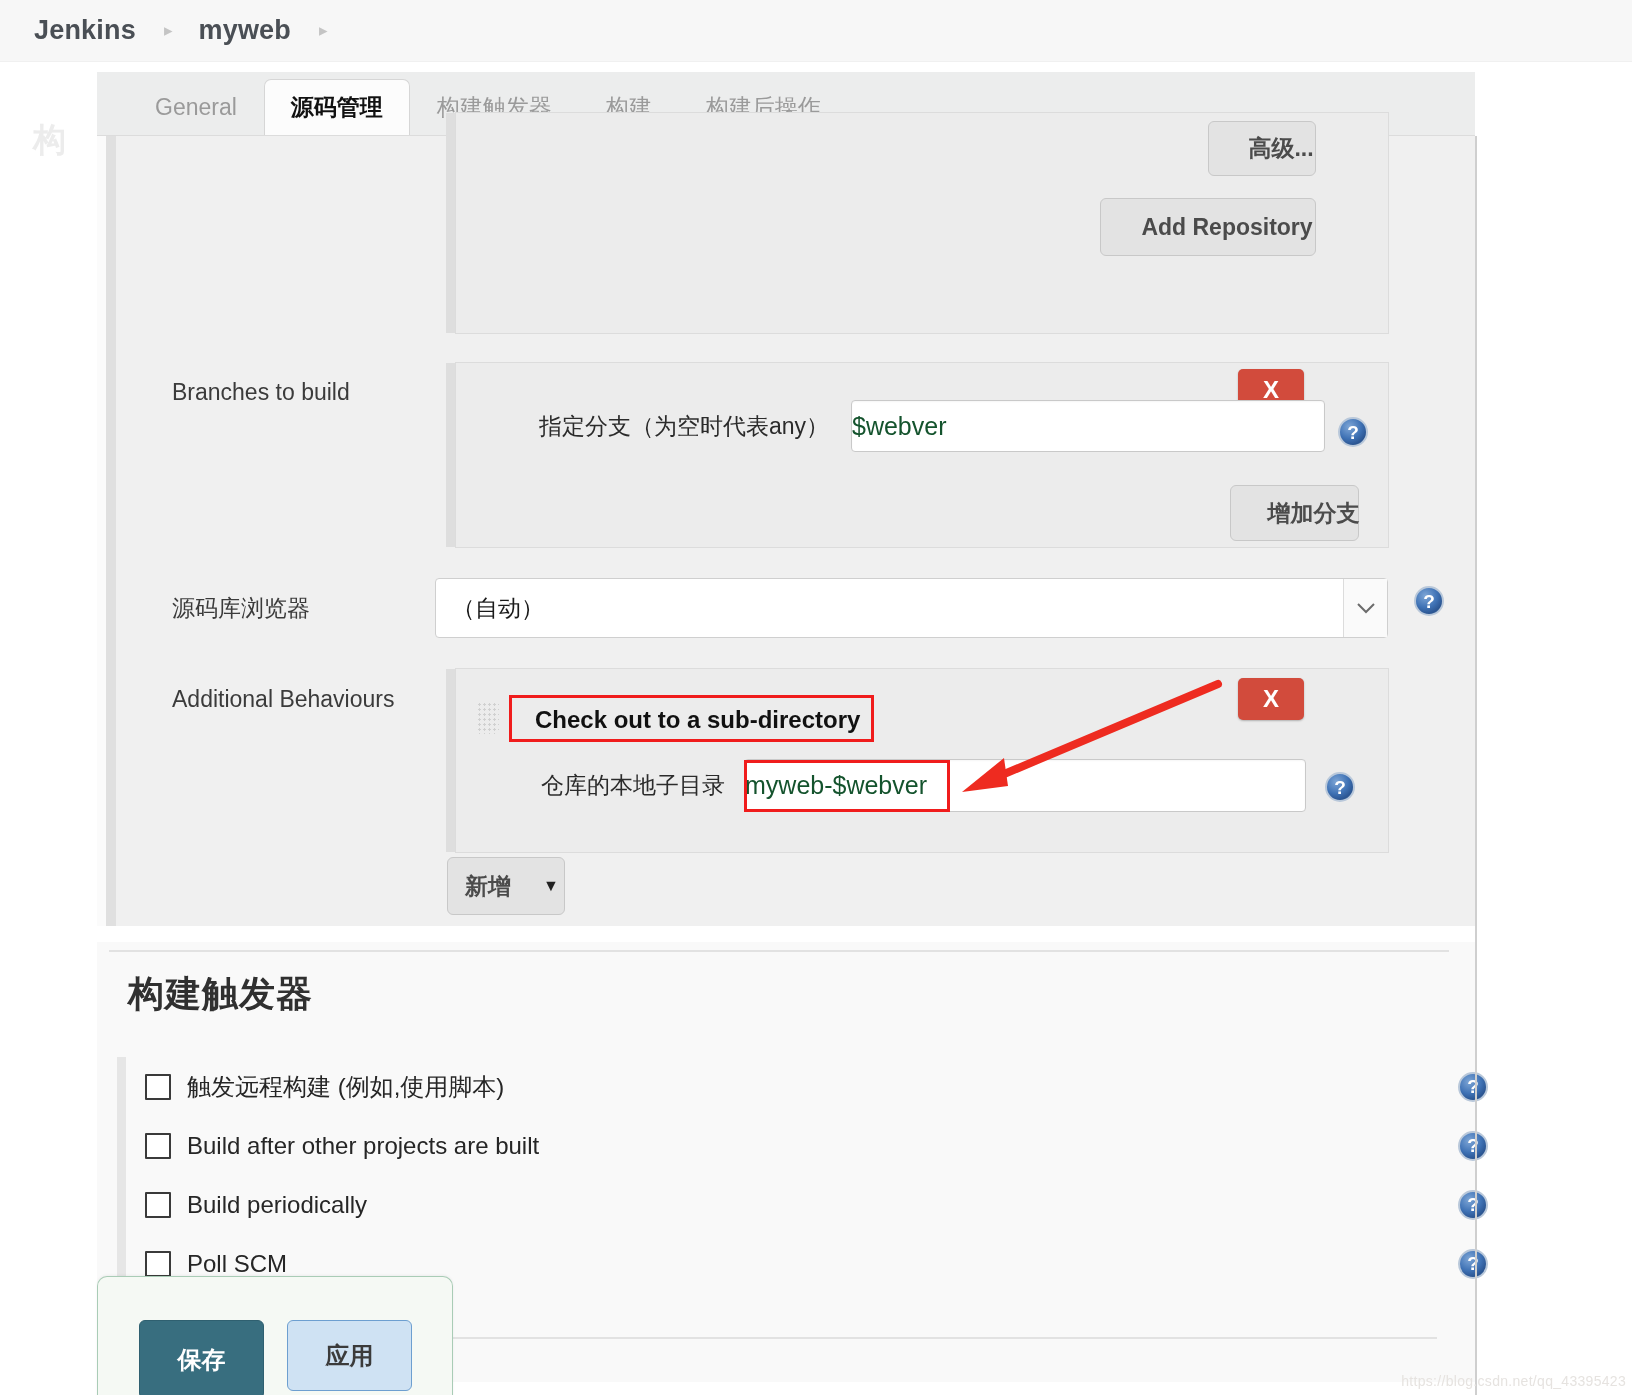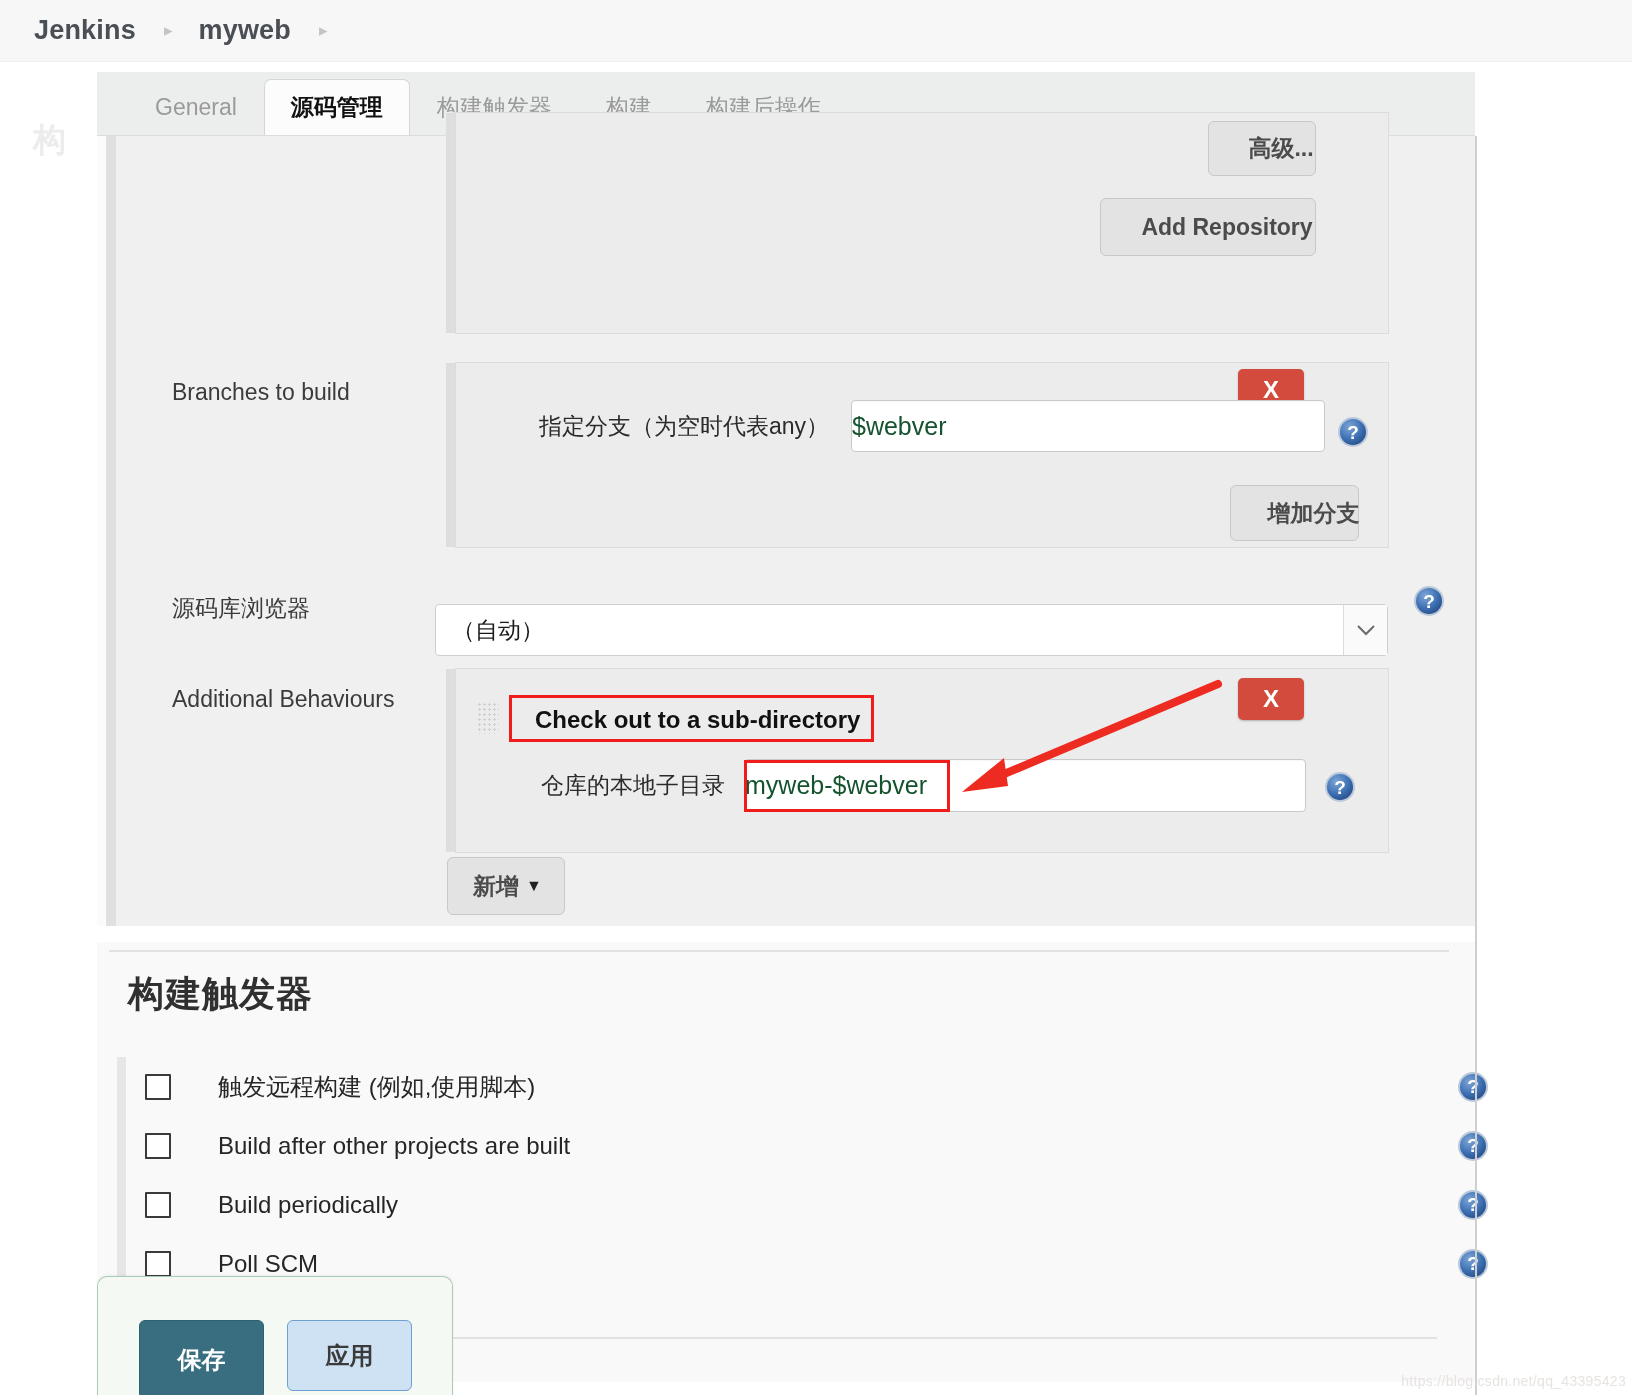--- a/index.html
+++ b/index.html
@@ -239,21 +239,20 @@
     left: 20px; top: 115px;
     width: 1340px;
     border-left: 9px solid #e6e6e6;
     padding-left: 19px;
   }
   .trig-row {
     position: relative;
     height: 59px;
     display: flex;
     align-items: center;
-    gap: 31px;
   }
   .cbox {
     width: 26px; height: 26px;
     border: 2px solid #3a3a3a;
     background: #fff;
     margin-right: 16px;
     flex: 0 0 auto;
     border-radius: 1px;
   }
   .trig-label {
@@ -359,21 +358,21 @@
 
     <div class="inner-panel" style="left:349px; top:226px; width:934px; height:186px;">
       <div class="btn-x" style="left:782px; top:6px;">X</div>
       <div class="sub-label" style="left:62px; top:48px;">指定分支（为空时代表any）</div>
       <div class="txtbox" style="left:395px; top:37px; width:474px; height:52px;">$webver</div>
       <div class="btn" style="left:733px; top:122px; width:129px; height:56px;margin-left:41px;">增加分支</div>
     </div>
     <div class="help" style="left:1232px; top:281px;">?</div>
 
     <div class="row-label" style="left:66px; top:457px;">源码库浏览器</div>
-    <div class="selectbox" style="left:329px; top:468px; width:953px; height:52px;">
+    <div class="selectbox" style="left:329px; top:442px; width:953px; height:60px;">
       <span>（自动）</span>
       <span class="arrowcell">
         <svg width="20" height="14" viewBox="0 0 20 14" aria-hidden="true">
           <path d="M2 3 L10 11 L18 3" fill="none" stroke="#6b6b6b" stroke-width="2"></path>
         </svg>
       </span>
     </div>
     <div class="help" style="left:1308px; top:450px;">?</div>
 
     <div class="row-label" style="left:66px; top:550px;">Additional Behaviours</div>
@@ -388,21 +387,21 @@
     <div class="help" style="left:1219px; top:636px;">?</div>
 
     <div class="redbox" style="left:403px; top:559px; width:365px; height:47px;"></div>
     <div class="redbox" style="left:638px; top:624px; width:206px; height:52px;"></div>
 
     <svg style="position:absolute; left:840px; top:540px; width:280px; height:120px;" viewBox="0 0 280 120">
       <line x1="272" y1="8" x2="44" y2="104" stroke="#ee2b20" stroke-width="8" stroke-linecap="round"></line>
       <polygon points="16,116 58,82 62,110" fill="#ee2b20"></polygon>
     </svg>
 
-    <div class="btn" style="left:341px; top:721px; width:118px; height:58px; justify-content:flex-start; padding-left:25px; gap:7px;">
+    <div class="btn" style="left:341px; top:721px; width:118px; height:58px; justify-content:flex-start; padding-left:17px; gap:32px;">
       <span>新增</span>
       <span style="font-size:16px; color:#222;">▼</span>
     </div>
   </div>
 
   <div id="triggers">
     <div id="trig-rule"></div>
     <div id="trig-title">构建触发器</div>
 
     <div id="trig-list">

